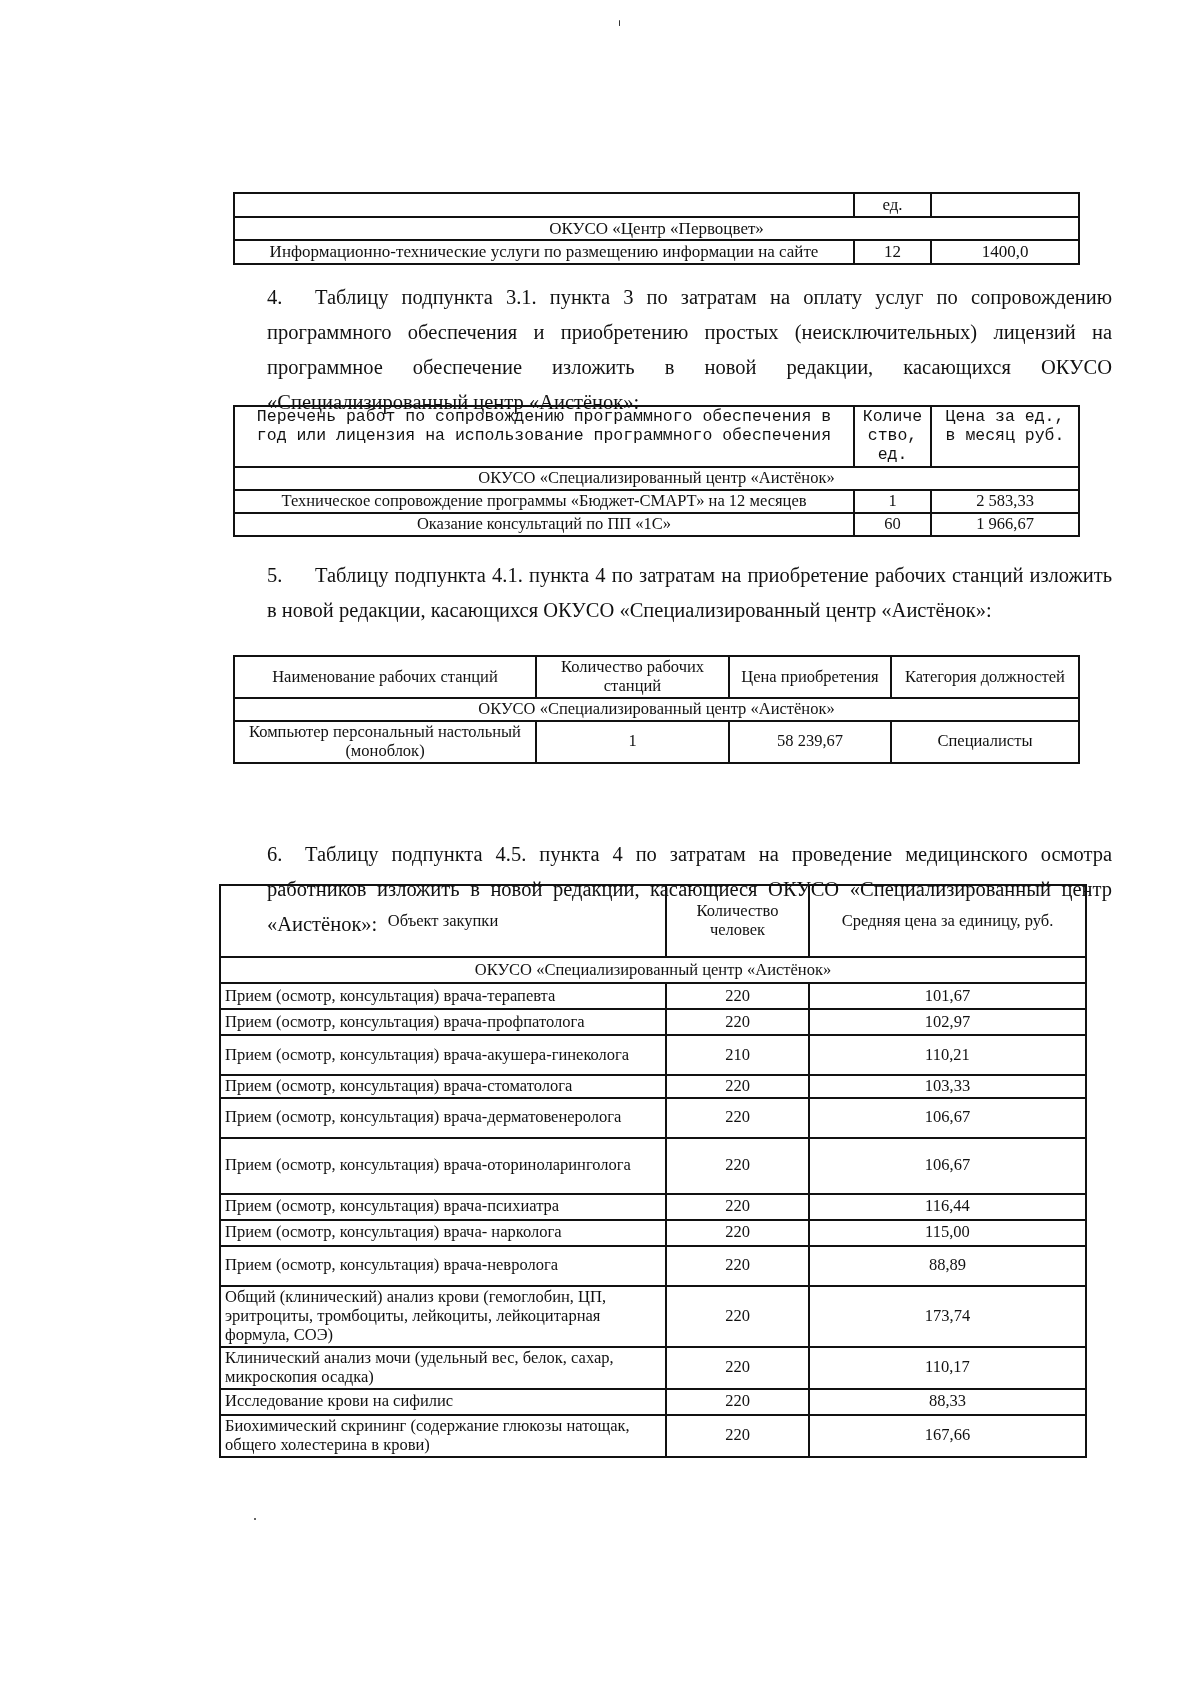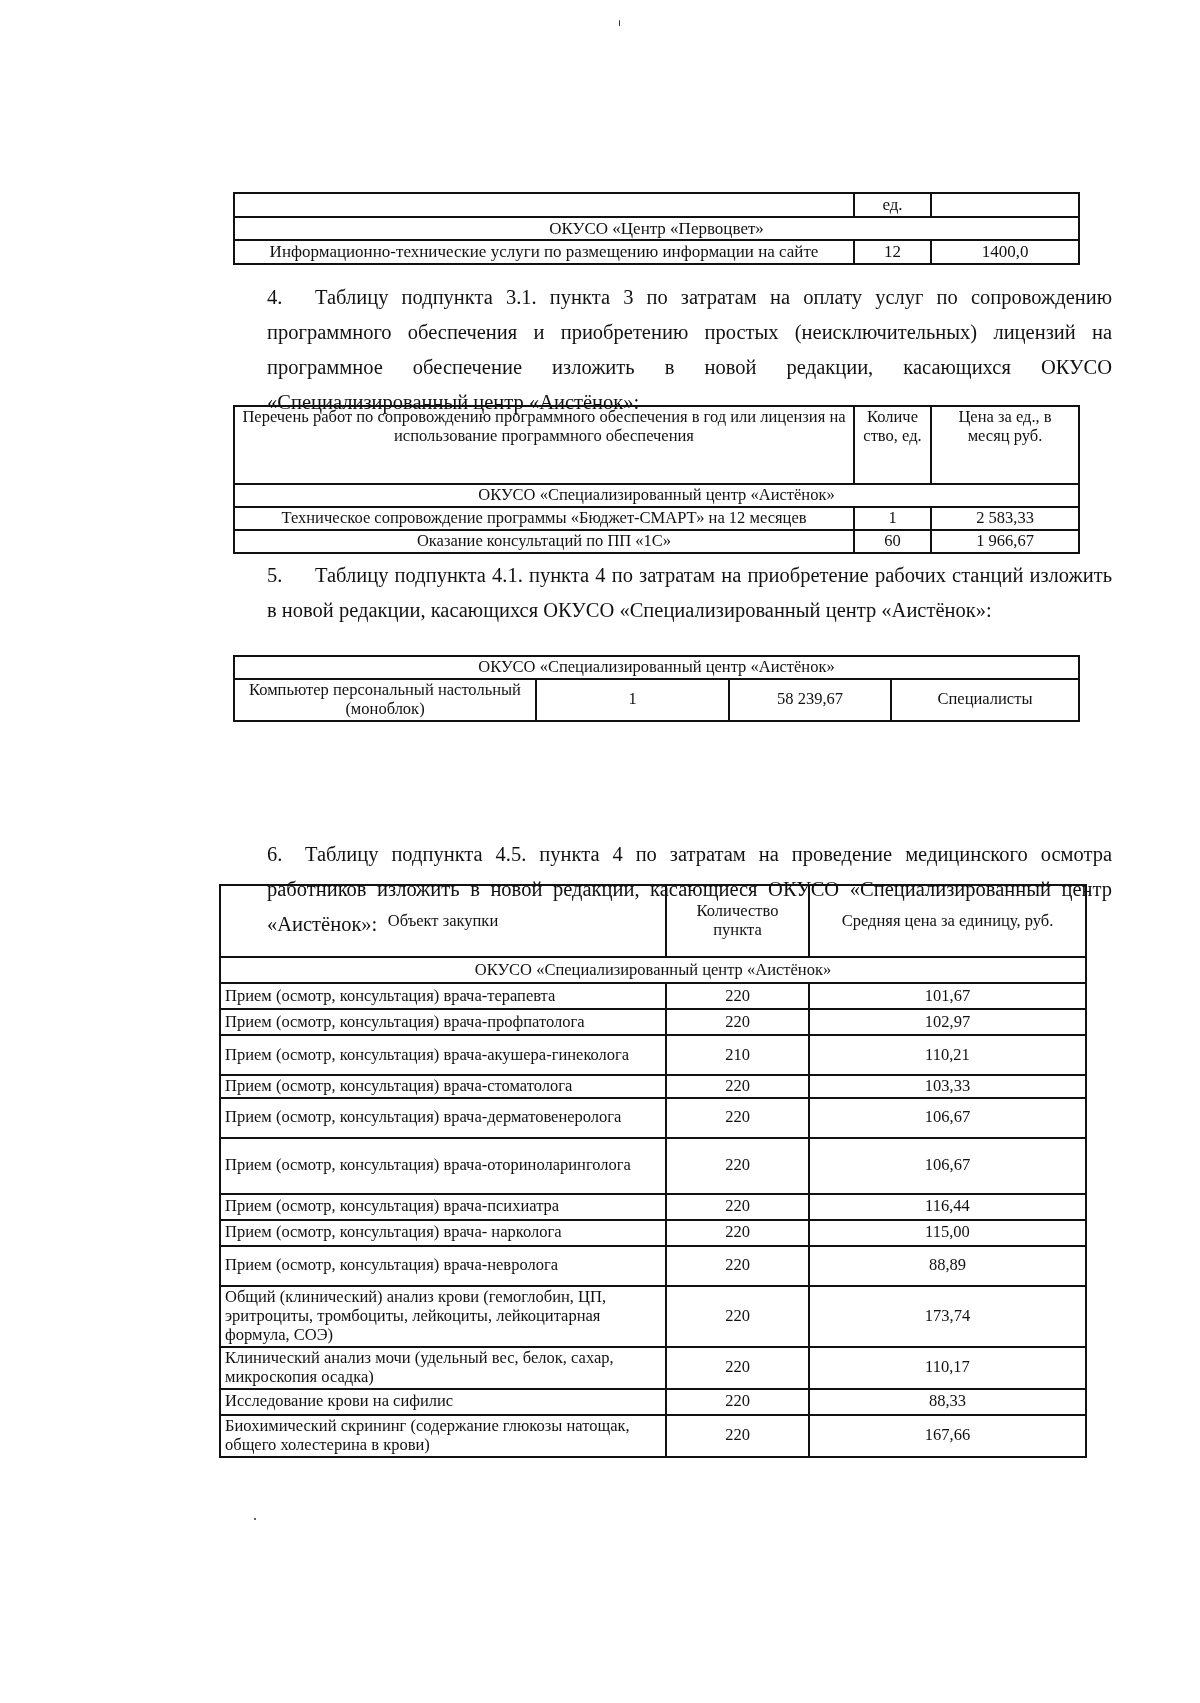--- a/index.html
+++ b/index.html
@@ -45,21 +45,21 @@
   <span class="num">4.</span><span>Таблицу подпункта 3.1. пункта 3 по затратам на оплату услуг по сопровождению программного обеспечения и приобретению простых (неисключительных) лицензий на программное обеспечение изложить в новой редакции, касающихся ОКУСО «Специализированный центр «Аистёнок»:</span>
 </div>
 
 <table class="tbl" style="left:233px; top:405px; width:845px; font-size:16.5px;">
   <colgroup>
       <col style="width:620px">
       <col style="width:77px">
       <col style="width:148px">
     </colgroup>
   <tbody>
-      <tr style="height:78px; vertical-align:top;">
+      <tr style="height:50px; vertical-align:top;font-family:Liberation Mono, monospace;">
     <td class="c" style="vertical-align:top;">Перечень работ по сопровождению программного обеспечения в год или лицензия на использование программного обеспечения</td>
     <td class="c" style="vertical-align:top;">Количе ство, ед.</td>
     <td class="c" style="vertical-align:top;">Цена за ед., в месяц руб.</td>
   </tr>
   <tr style="height:20px;">
     <td class="c" colspan="3">ОКУСО «Специализированный центр «Аистёнок»</td>
   </tr>
   <tr style="height:20px;">
     <td class="c">Техническое сопровождение программы «Бюджет-СМАРТ» на 12 месяцев</td>
     <td class="c">1</td>
@@ -78,20 +78,26 @@
 </div>
 
 <table class="tbl" style="left:233px; top:655px; width:845px; font-size:16.5px;">
   <colgroup>
       <col style="width:302px">
       <col style="width:193px">
       <col style="width:162px">
       <col style="width:188px">
     </colgroup>
   <tbody>
+      <tr style="height:42px;">
+    <td class="c">Наименование рабочих станций</td>
+    <td class="c">Количество рабочих станций</td>
+    <td class="c">Цена приобретения</td>
+    <td class="c">Категория должностей</td>
+  </tr>
   <tr style="height:20px;">
     <td class="c" colspan="4">ОКУСО «Специализированный центр «Аистёнок»</td>
   </tr>
   <tr style="height:40px;">
     <td class="c">Компьютер персональный настольный (моноблок)</td>
     <td class="c">1</td>
     <td class="c">58 239,67</td>
     <td class="c">Специалисты</td>
   </tr>
 </tbody>
@@ -103,21 +109,21 @@
 
 <table class="tbl" id="medtbl" style="left:219px; top:884px; width:866px; font-size:16.5px;">
   <colgroup>
       <col style="width:446px">
       <col style="width:143px">
       <col style="width:277px">
     </colgroup>
   <tbody>
       <tr style="height:72px;">
     <td class="c">Объект закупки</td>
-    <td class="c">Количество пункта</td>
+    <td class="c">Количество человек</td>
     <td class="c">Средняя цена за единицу, руб.</td>
   </tr>
   <tr style="height:26px;">
     <td class="c" colspan="3">ОКУСО «Специализированный центр «Аистёнок»</td>
   </tr>
   <tr style="height:26px;">
     <td class="l">Прием (осмотр, консультация) врача-терапевта</td>
     <td class="c">220</td>
     <td class="c">101,67</td>
   </tr>

